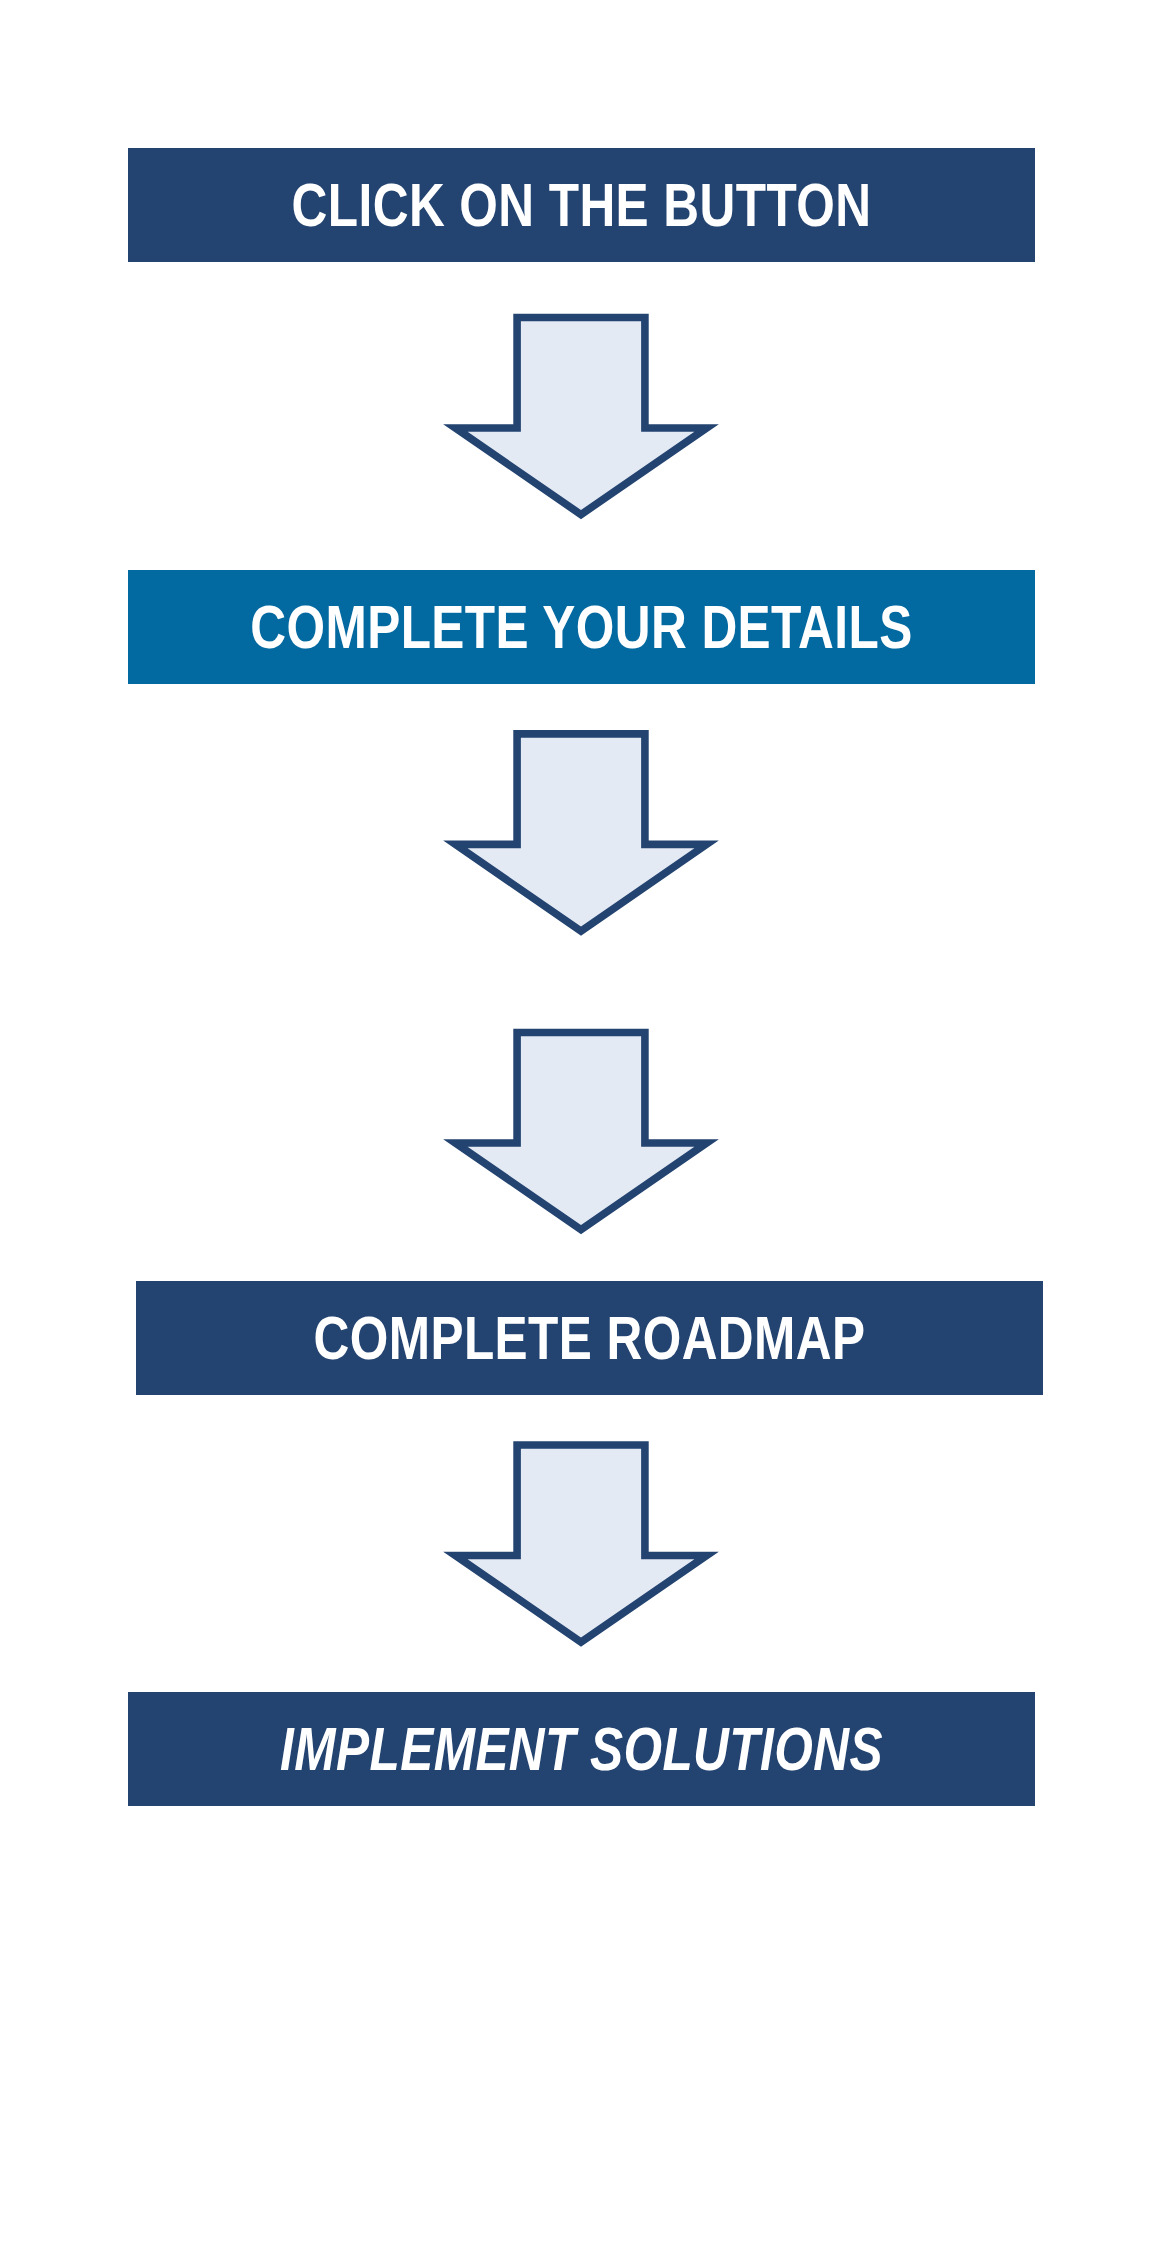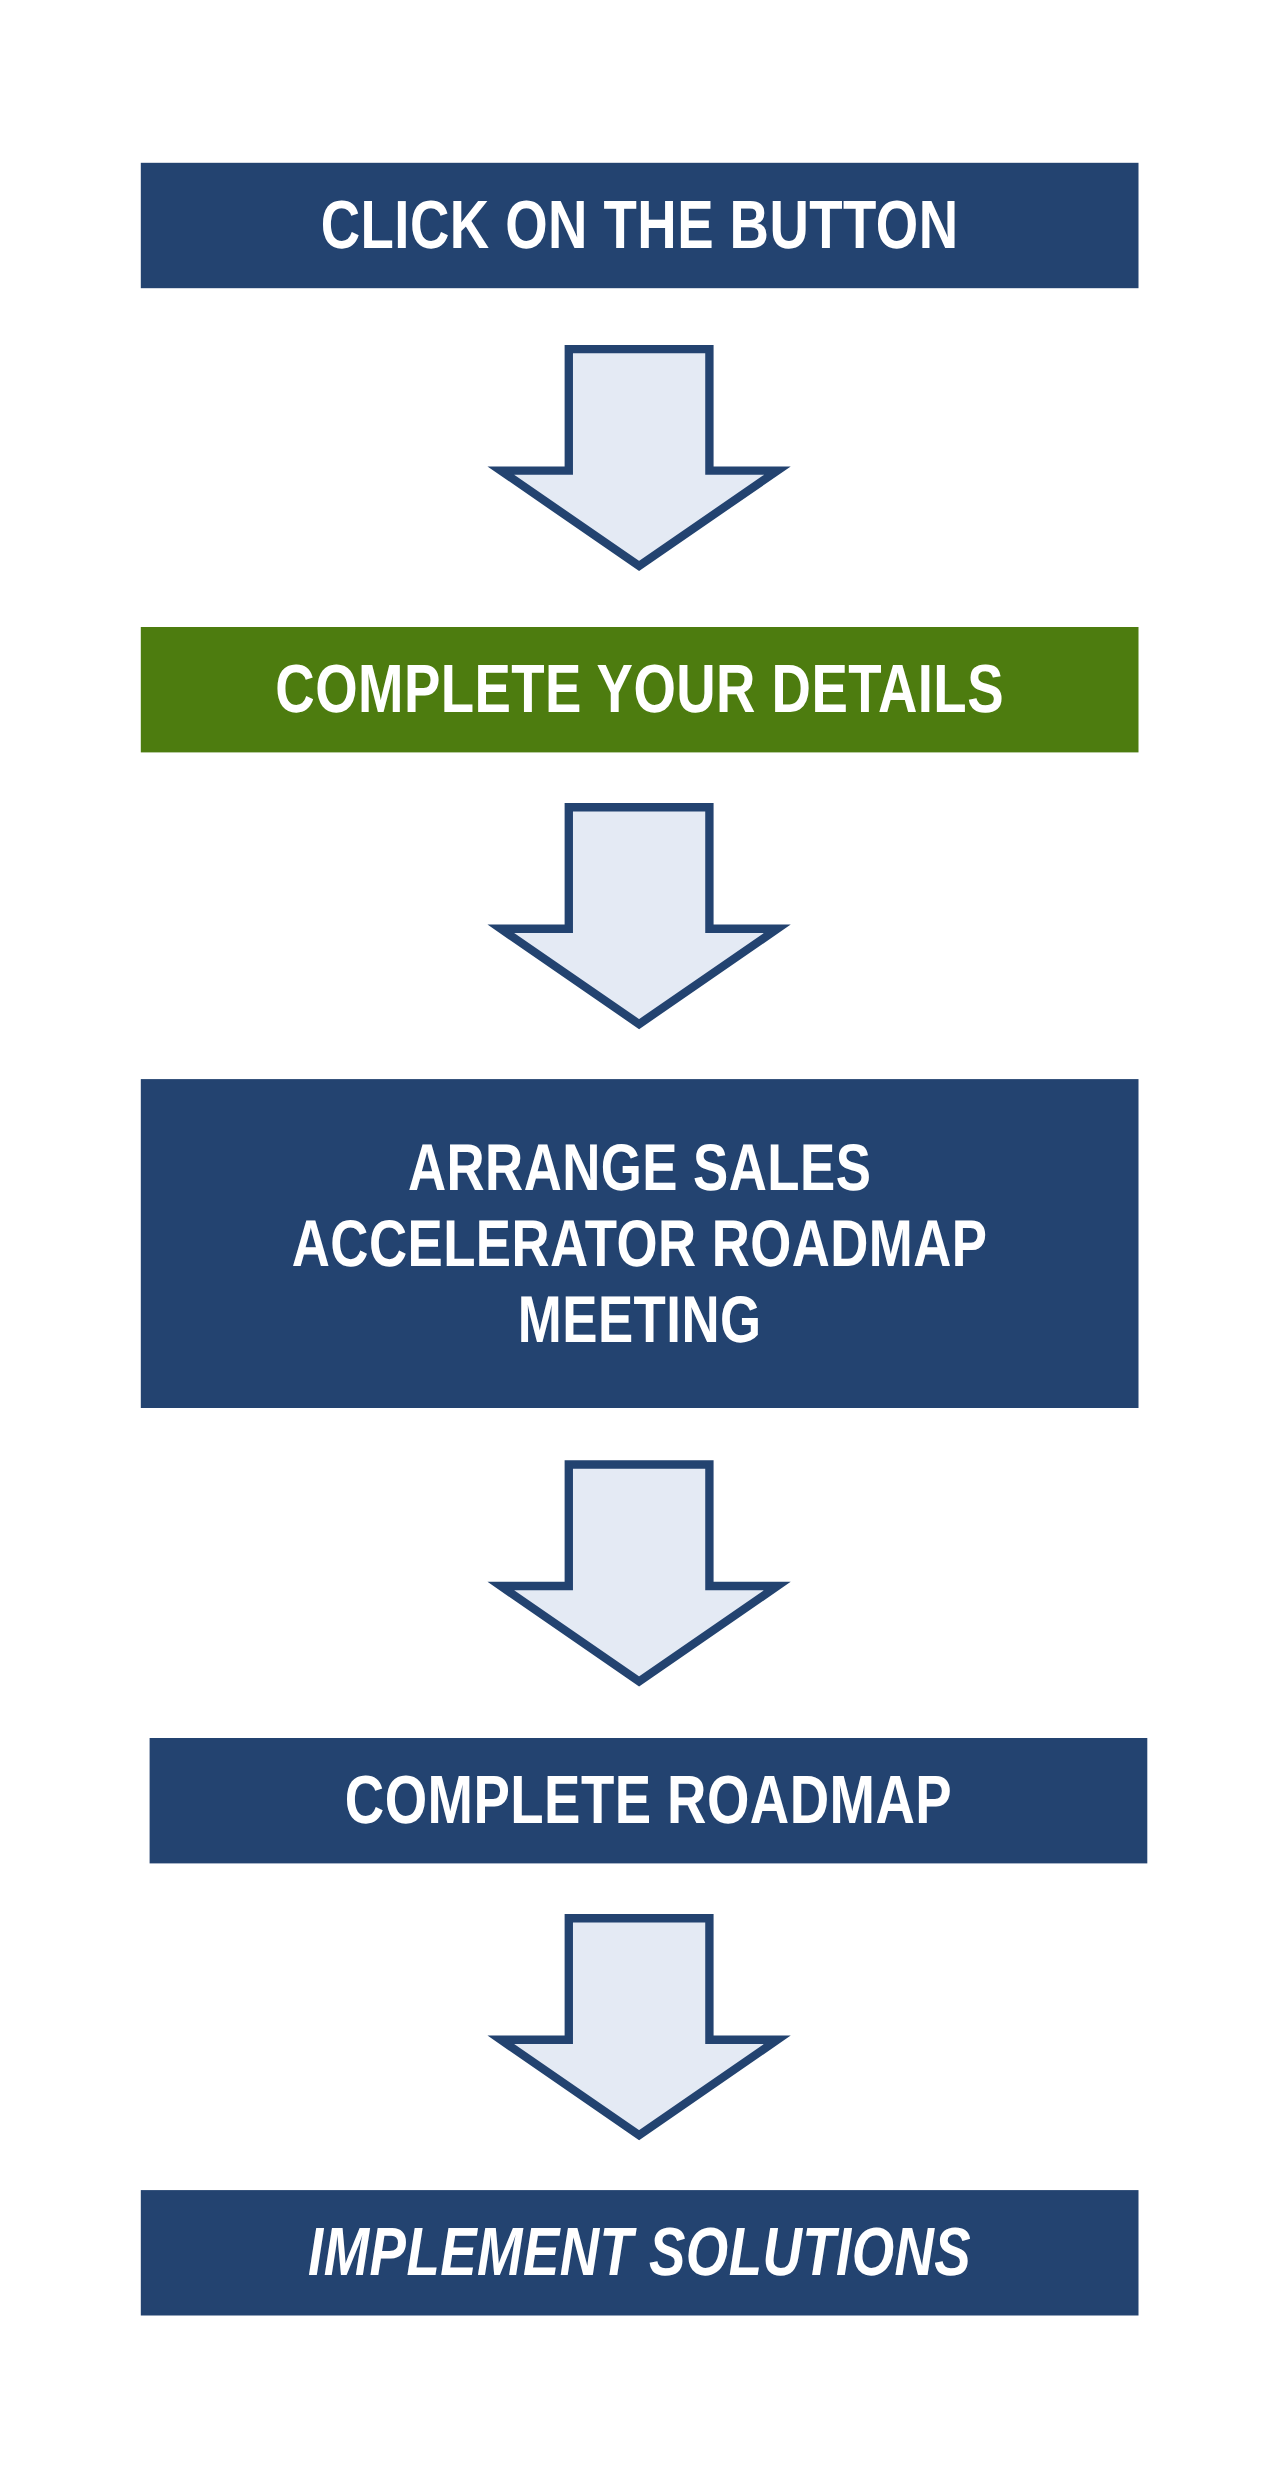--- a/index.html
+++ b/index.html
@@ -106,35 +106,30 @@
   <div class="step-box single" style="background: rgb(35, 67, 112);">
     <span class="step-label" style="color: rgb(255, 255, 255);">CLICK ON THE BUTTON</span>
   </div>
 
   <div class="arrow-connector arrow-1">
     <svg viewBox="0 0 240 190" preserveAspectRatio="xMidYMid meet">
       <polygon class="arrow-shape" points="61,4 179,4 179,106 236,106 120,186 4,106 61,106" style="fill: rgb(228, 234, 244); stroke: rgb(35, 67, 112);"></polygon>
     </svg>
   </div>
 
-  <div class="step-box single" style="background: #4d7c0f;">
+  <div class="step-box single" style="background: #0369a1;">
     <span class="step-label" style="color: rgb(255, 255, 255);">COMPLETE YOUR DETAILS</span>
   </div>
 
   <div class="arrow-connector arrow-2">
     <svg viewBox="0 0 240 190" preserveAspectRatio="xMidYMid meet">
       <polygon class="arrow-shape" points="61,4 179,4 179,106 236,106 120,186 4,106 61,106" style="fill: rgb(228, 234, 244); stroke: rgb(35, 67, 112);"></polygon>
     </svg>
   </div>
 
-  <div class="step-box multi" style="background: rgb(35, 67, 112);">
-    <span class="step-label" style="color: rgb(255, 255, 255);">ARRANGE SALES
-ACCELERATOR ROADMAP
-MEETING</span>
-  </div>
 
   <div class="arrow-connector arrow-3">
     <svg viewBox="0 0 240 190" preserveAspectRatio="xMidYMid meet">
       <polygon class="arrow-shape" points="61,4 179,4 179,106 236,106 120,186 4,106 61,106" style="fill: rgb(228, 234, 244); stroke: rgb(35, 67, 112);"></polygon>
     </svg>
   </div>
 
   <div class="step-box single" style="background: rgb(35, 67, 112); margin-left: 16px;">
     <span class="step-label" style="color: rgb(255, 255, 255);">COMPLETE ROADMAP</span>
   </div>

